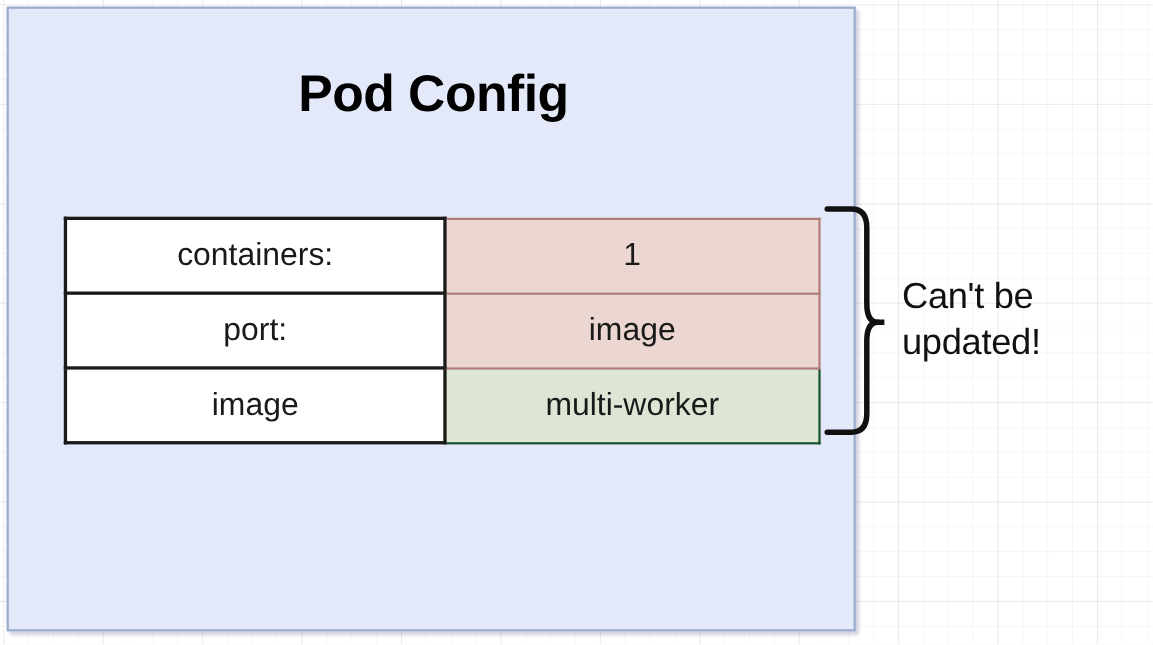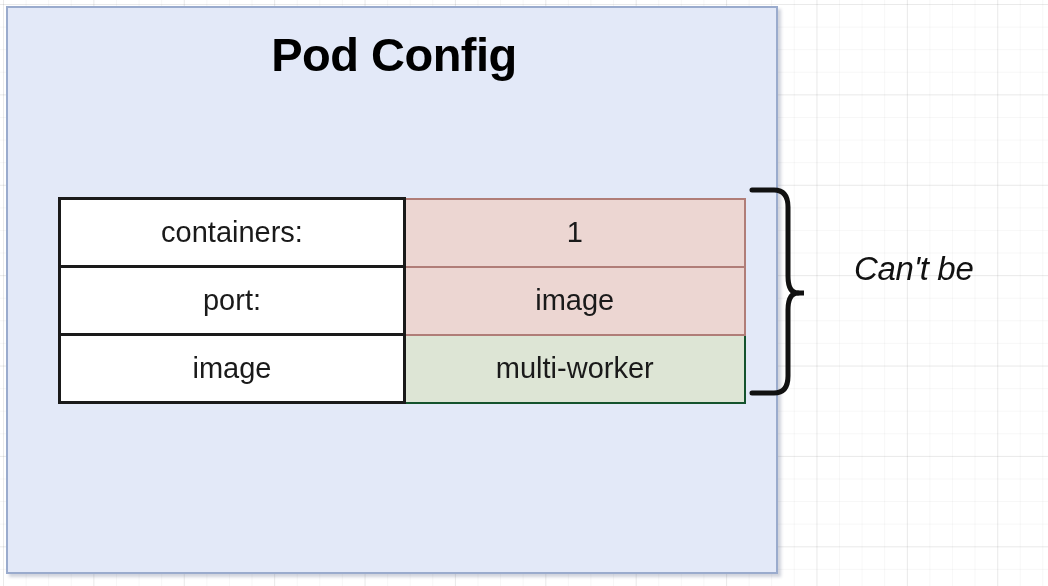--- a/index.html
+++ b/index.html
@@ -37,21 +37,21 @@
     height: 568px;
     box-sizing: border-box;
     background: #e3e9f8;
     border: 2px solid #9aabcd;
     box-shadow: 3px 3px 3px rgba(100,110,140,0.30);
   }
 
   #pod-title {
     position: absolute;
     left: 0;
-    top: 22px;
+    top: 52px;
     width: 772px;
     text-align: center;
     font-size: 47px;
     font-weight: bold;
     color: #000000;
     letter-spacing: -0.5px;
     line-height: 1.05;
   }
 
   
@@ -96,25 +96,24 @@
     left: 746px;
     top: 176px;
     width: 58px;
     height: 230px;
     overflow: visible;
     pointer-events: none;
   }
 
   #annotation-text {
     position: absolute;
-    left: 854px;
+    left: 820px;
     top: 248px;
     width: 180px;
     font-size: 33px;
-    font-style: italic;
     color: #111111;
     line-height: 1.28;
     letter-spacing: -0.3px;
   }
   #annotation-text .line { display: block; white-space: nowrap; }
 </style>
 </head>
 <body>
 
 <div id="canvas">
@@ -144,15 +143,16 @@
 
   <div id="brace-group">
     <svg width="58" height="230" viewBox="0 0 58 230" xmlns="http://www.w3.org/2000/svg">
       <path d="M 6 14 L 28 14 Q 42 14 42 31 L 42 100 Q 42 117 52 117 Q 42 117 42 134 L 42 200 Q 42 217 28 217 L 6 217" fill="none" stroke="#111111" stroke-width="5" stroke-linecap="round" stroke-linejoin="round"></path>
       <path d="M 52 117 L 64 117" fill="none" stroke="#111111" stroke-width="5" stroke-linecap="round"></path>
     </svg>
   </div>
 
   <div id="annotation-text">
     <span class="line">Can't be</span>
+    <span class="line">updated!</span>
   </div>
 
 </div>
 
 </body></html>

